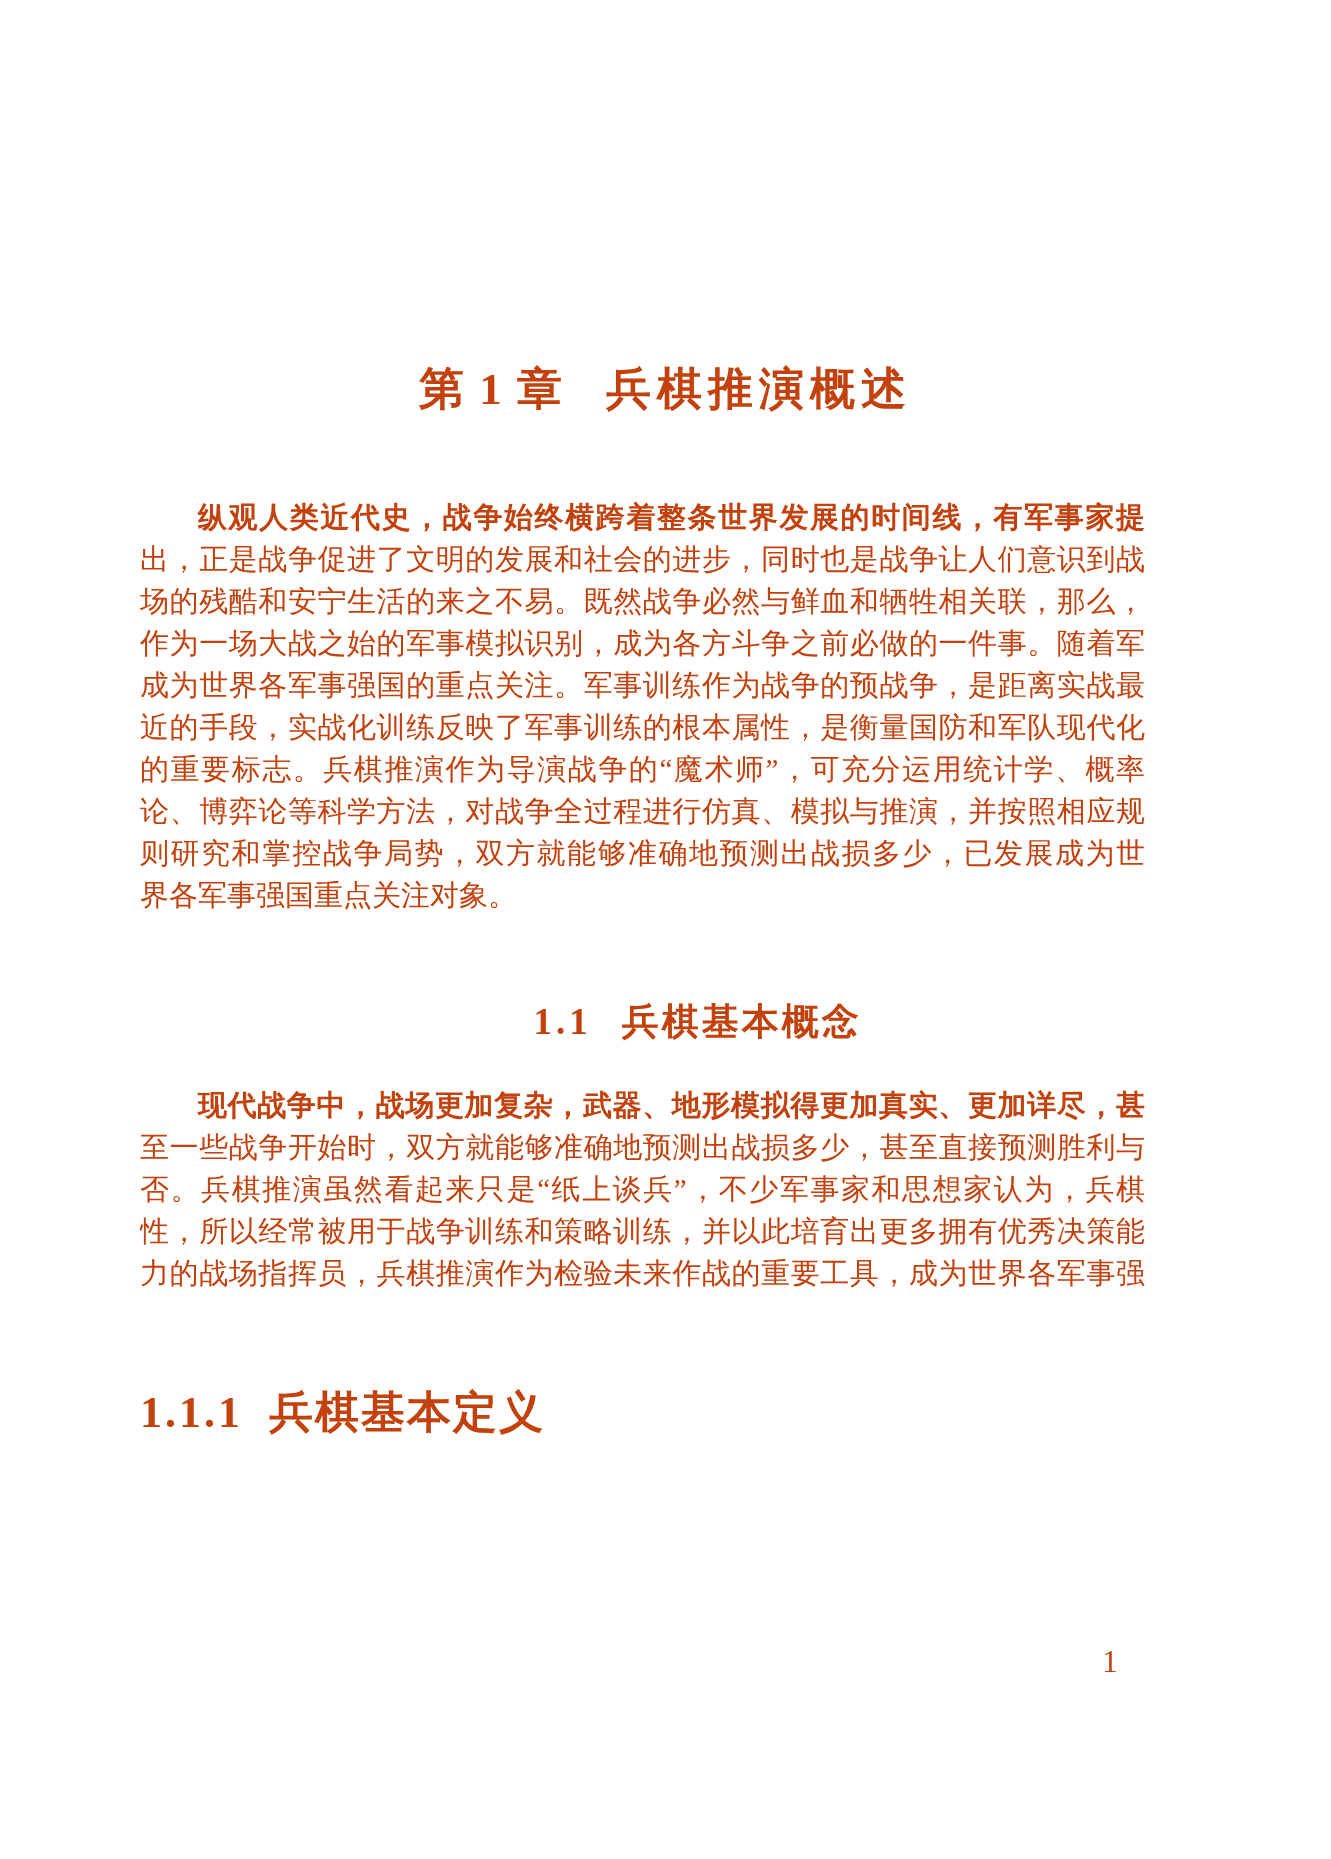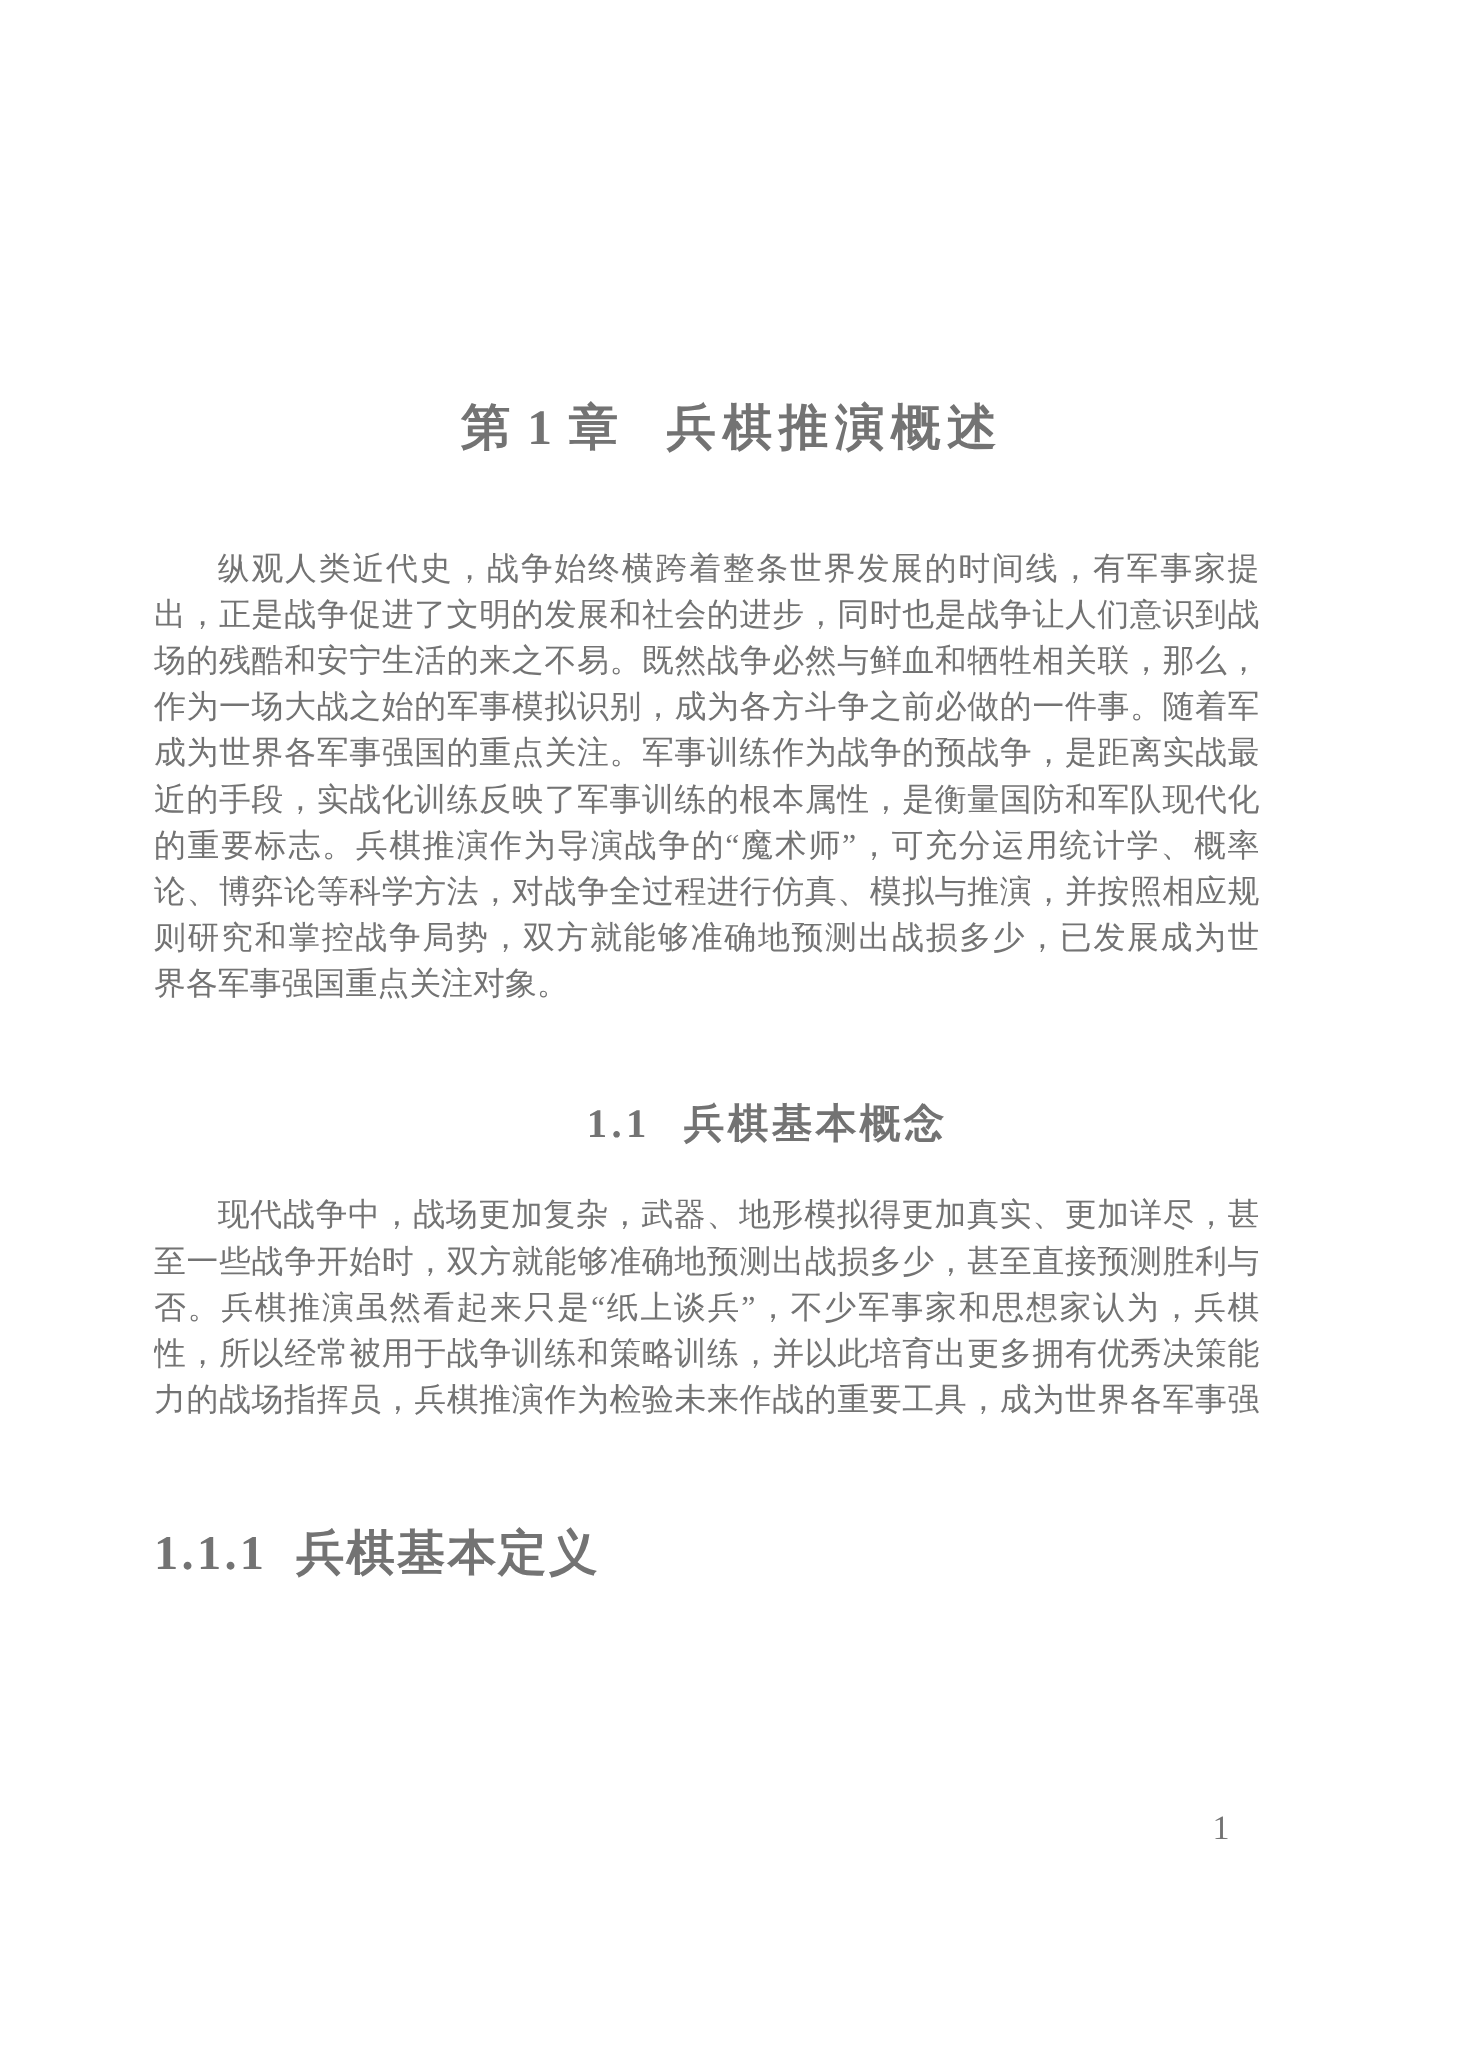--- a/index.html
+++ b/index.html
@@ -6,21 +6,21 @@
     margin: 0;
     padding: 0;
     background: #e8e8e8;
   }
   .page {
     position: relative;
     width: 1331px;
     height: 1859px;
     margin: 0 auto;
     background: #ffffff;
-    color: #737373;
+    color: #c2410c;
     font-family: "Liberation Serif", "DejaVu Serif", serif;
     overflow: hidden;
   }
 
   
   .chapter-head {
     position: absolute;
     top: 358px;
     left: 0;
     width: 100%;
@@ -102,20 +102,21 @@
     text-align: justify;
     white-space: nowrap;
   }
   .para .ln.fill {
     text-align-last: justify;
     -moz-text-align-last: justify;
     white-space: normal;
   }
   .para .ln.indent {
     text-indent: 58px;
+    font-weight: bold;
   }
   .p1 { top: 496px; }
   .p2 { top: 1084px; }
   .p3 { top: 1452px; }
 
   
   .folio {
     position: absolute;
     top: 1641px;
     left: 1080px;

